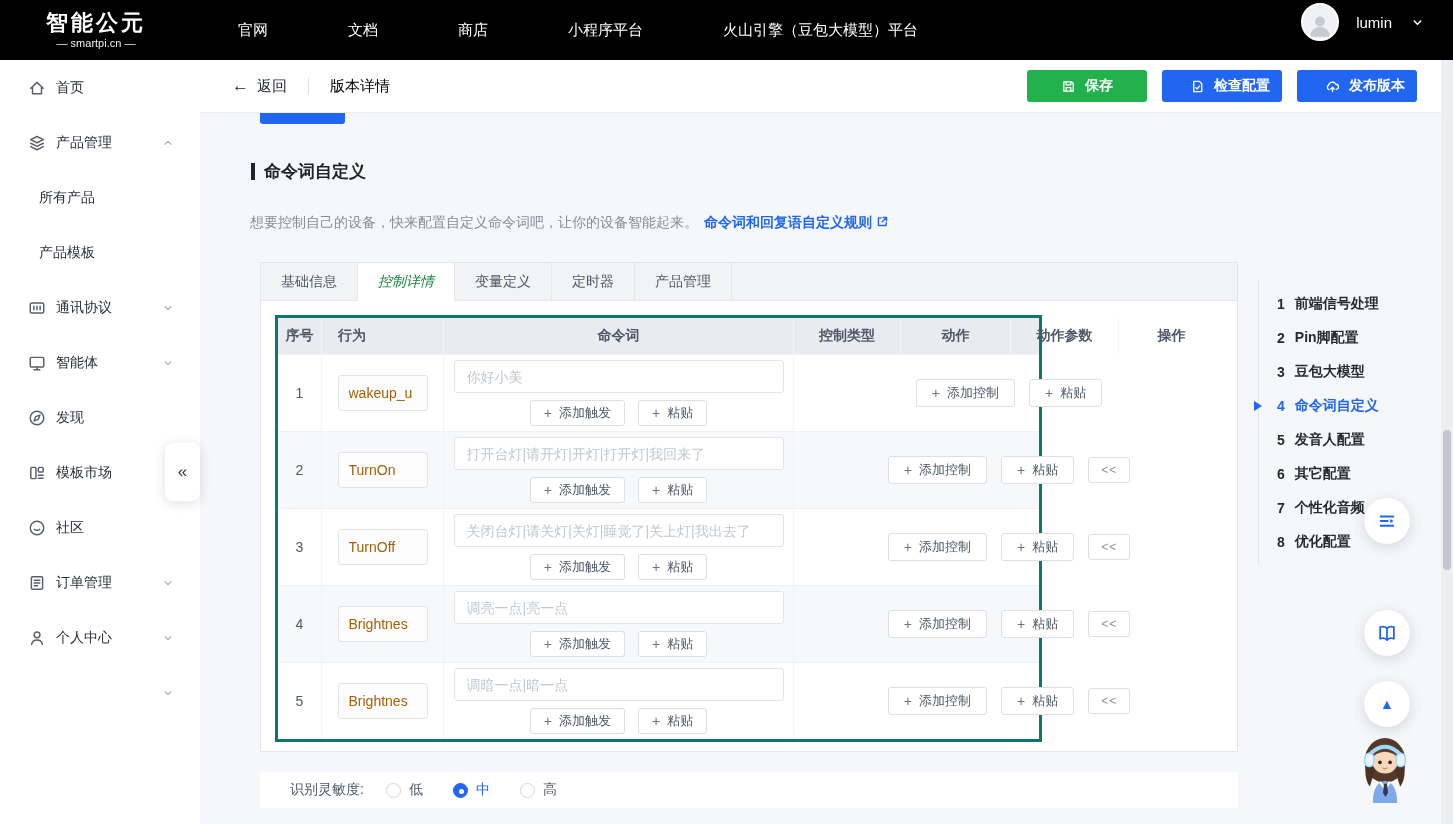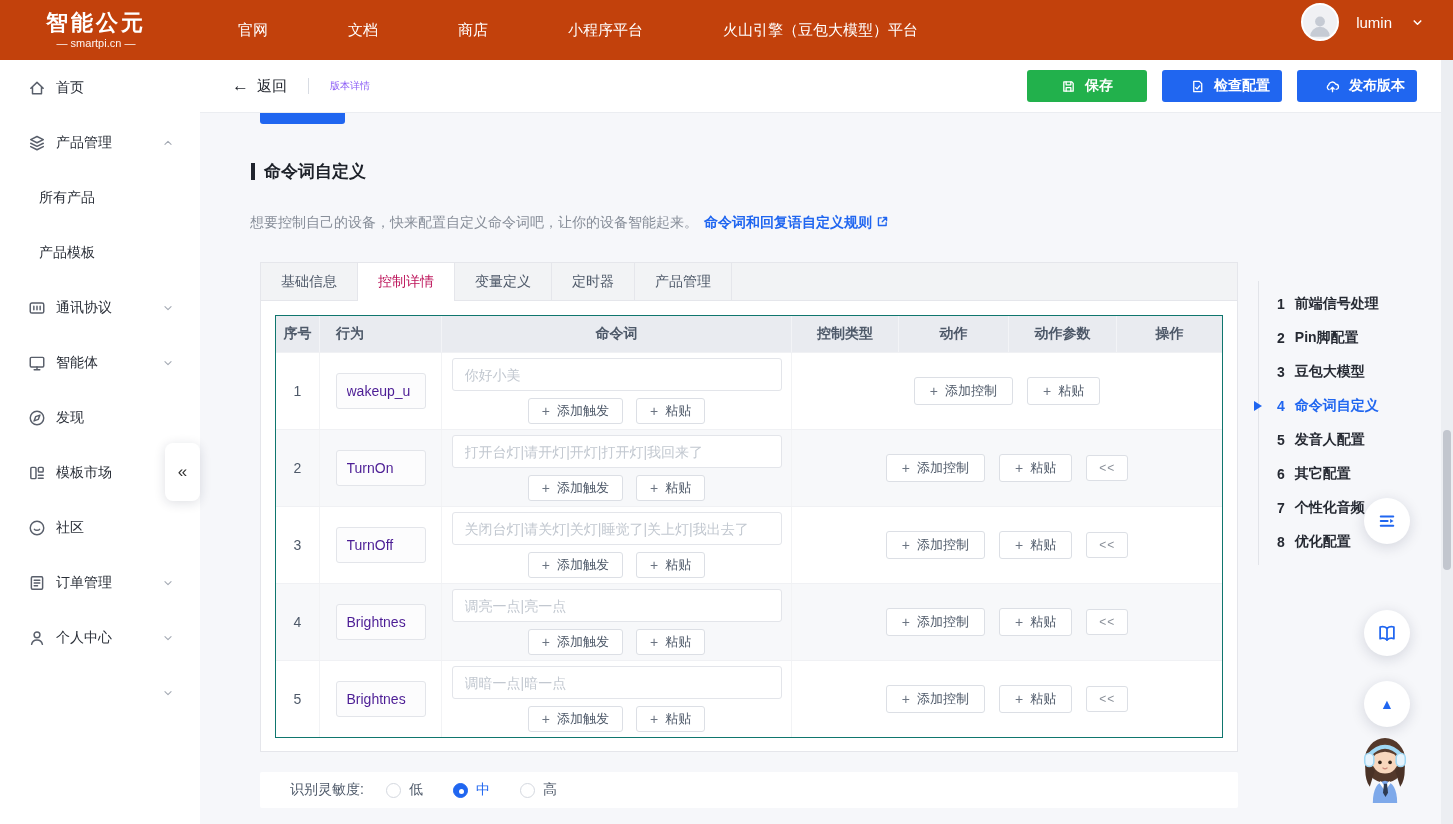--- a/index.html
+++ b/index.html
@@ -1,20 +1,20 @@
 <!DOCTYPE html>
 <html><head>
 <meta charset="utf-8">
 <style>
   * { margin:0; padding:0; box-sizing:border-box; }
   html,body { width:1453px; height:824px; overflow:hidden; }
   body { position:relative; font-family:"Liberation Sans","DejaVu Sans",sans-serif; background:#f6f7fa; color:#1d2129; }
 
   
-  .topnav { position:absolute; left:0; top:0; width:1453px; height:60px; background:#c2410c; display:flex; align-items:center; z-index:40; }
+  .topnav { position:absolute; left:0; top:0; width:1453px; height:60px; background:#000000; display:flex; align-items:center; z-index:40; }
   .logo { margin-left:46px; color:#fff; text-align:center; line-height:1.1; }
   .logo-title { font-size:22px; font-weight:bold; letter-spacing:3px; }
   .logo-sub { font-size:11px; margin-top:2px; opacity:.95; }
   .nav-items { display:flex; margin-left:92px; }
   .nav-item { color:#fff; font-size:15px; margin-right:80px; white-space:nowrap; cursor:pointer; }
   .topnav-user { position:absolute; right:28px; top:0; height:44px; display:flex; align-items:center; }
   .avatar { width:38px; height:38px; border-radius:50%; background:#f0f1f4; border:2px solid #fff; overflow:hidden; display:flex; align-items:flex-end; justify-content:center; cursor:pointer; }
   .user-name { color:#fff; font-size:15px; margin-left:17px; }
   .user-chevron { color:#fff; margin-left:18px; display:flex; cursor:pointer; }
 
@@ -24,52 +24,52 @@
   .side-item.sub { padding-left:39px; }
   .side-icon { width:18px; height:18px; margin-right:10px; color:#595f6b; display:flex; align-items:center; }
   .side-chevron { position:absolute; right:25px; color:#a3a9b3; display:flex; }
   .collapse-btn { position:absolute; left:165px; top:443px; width:35px; height:58px; background:#fff; border-radius:8px; box-shadow:0 2px 12px rgba(20,30,60,.14); display:flex; align-items:center; justify-content:center; font-size:17px; color:#333; z-index:35; cursor:pointer; }
 
   
   .subheader { position:absolute; left:200px; top:60px; width:1253px; height:52px; background:#fff; display:flex; align-items:center; z-index:20; box-shadow:0 1px 0 #ebedf1; }
   .back { margin-left:32px; display:flex; align-items:center; font-size:15px; color:#1d2129; cursor:pointer; }
   .back-arrow { font-size:17px; margin-right:8px; color:#1d2129; }
   .hd-divider { width:1px; height:16px; background:#d8dce3; margin:0 21px; }
-  .hd-title { font-size:10px; color:#8b5cf6; }
+  .hd-title { font-size:15px; color:#000000; }
   .hd-btns { margin-left:auto; margin-right:36px; display:flex; gap:15px; }
   .hd-btn { width:120px; height:32px; border:none; border-radius:3px; color:#fff; font-size:14px; font-weight:bold; font-family:inherit; display:flex; align-items:center; justify-content:center; gap:9px; cursor:pointer; }
   .hd-btn.green { background:#22b14c; }
   .hd-btn.blue { background:#2066f0;padding-left:16px; }
   .hd-ic { display:flex; }
 
   
   .main { position:absolute; left:200px; top:112px; width:1253px; height:712px; background:#f6f7fa; z-index:10; }
   .partial-btn { position:absolute; left:60px; top:0; width:85px; height:12px; background:#2066f0; border-radius:0 0 3px 3px; cursor:pointer; }
   .section-title { position:absolute; left:51px; top:48px; display:flex; align-items:center; }
   .title-bar { width:4px; height:17px; background:#20242e; }
   .title-text { margin-left:9px; font-size:17px; font-weight:bold; color:#1d2129; }
   .desc { position:absolute; left:50px; top:102px; font-size:14px; color:#878e99; display:flex; align-items:center; white-space:nowrap; }
   .rules-link { color:#2066f0; font-weight:bold; margin-left:6px; cursor:pointer; display:flex; align-items:center; gap:4px; }
 
   
   .tab-card { position:absolute; left:60px; top:150px; width:978px; height:490px; background:#fff; border:1px solid #e5e6eb; }
   .tabbar { position:relative; height:38px; background:#f2f3f5; border-bottom:1px solid #e5e6eb; display:flex; }
   .tab { height:37px; line-height:37px; padding:0 20px; font-size:14px; color:#4e5969; border-right:1px solid #e5e6eb; cursor:pointer; white-space:nowrap; }
-  .tab.active { background:#fff; color:#be185d; height:38px; margin-bottom:-1px; z-index:2; }
-
-  .cmd-table { position:absolute; left:14px; top:52px; width:948px; border:1px solid #0f766e; }
+  .tab.active { background:#fff; color:#15803d; height:38px; margin-bottom:-1px; z-index:2;font-style:italic; }
+
+  .cmd-table { position:absolute; left:14px; top:52px; width:767px; border:3px solid #0f766e; }
   .thead { display:grid; grid-template-columns:44px 122px 350px 107px 110px 108px 105px; height:36px; background:#e9ebf0; }
   .th { display:flex; align-items:center; justify-content:center; font-size:14px; font-weight:bold; color:#4e5969; border-right:1px solid #f3f4f7; }
   .th:last-child { border-right:none; }
   .th.left { justify-content:flex-start; padding-left:16px; }
   .tr { display:grid; grid-template-columns:44px 122px 350px 430px; height:77px; border-top:1px solid #f0f1f4; background:#fff; }
   .tr.alt { background:#f7f8fa; }
   .td { border-right:1px solid #f2f3f5; display:flex; align-items:center; justify-content:center; }
   .td-index { font-size:14px; color:#4e5969; }
-  .behavior-input { width:90px; height:36px; border:1px solid #e3e5ea; border-radius:3px; background:#fcfcfd; color:#4c1d95; font-size:14px; font-family:inherit; padding:0 10px; overflow:hidden; white-space:nowrap; }
+  .behavior-input { width:90px; height:36px; border:1px solid #e3e5ea; border-radius:3px; background:#fcfcfd; color:#a16207; font-size:14px; font-family:inherit; padding:0 10px; overflow:hidden; white-space:nowrap; }
   .td-command { flex-direction:column; gap:7px; }
   .cmd-input { width:330px; height:33px; border:1px solid #e3e5ea; border-radius:3px; background:#fff; font-size:14px; font-family:inherit; padding:0 12px; color:#4e5969; }
   .cmd-input::placeholder { color:#c2c8d0; opacity:1; }
   .trig-btns { display:flex; gap:13px; justify-content:center; }
   .row-btn { height:26px; padding:0 13px; background:#fff; border:1px solid #dcdfe5; border-radius:3px; color:#4e5969; font-size:13px; font-family:inherit; display:flex; align-items:center; gap:7px; cursor:pointer; white-space:nowrap; }
   .row-btn .plus { font-size:14px; color:#6b7482; }
   .td-actions { border-right:none; gap:14px; }
   .btn-md { height:28px; padding:0 15px; }
   .btn-collapse { height:26px; padding:0 12px; font-size:12px; color:#8a9099; letter-spacing:1px; }
 

